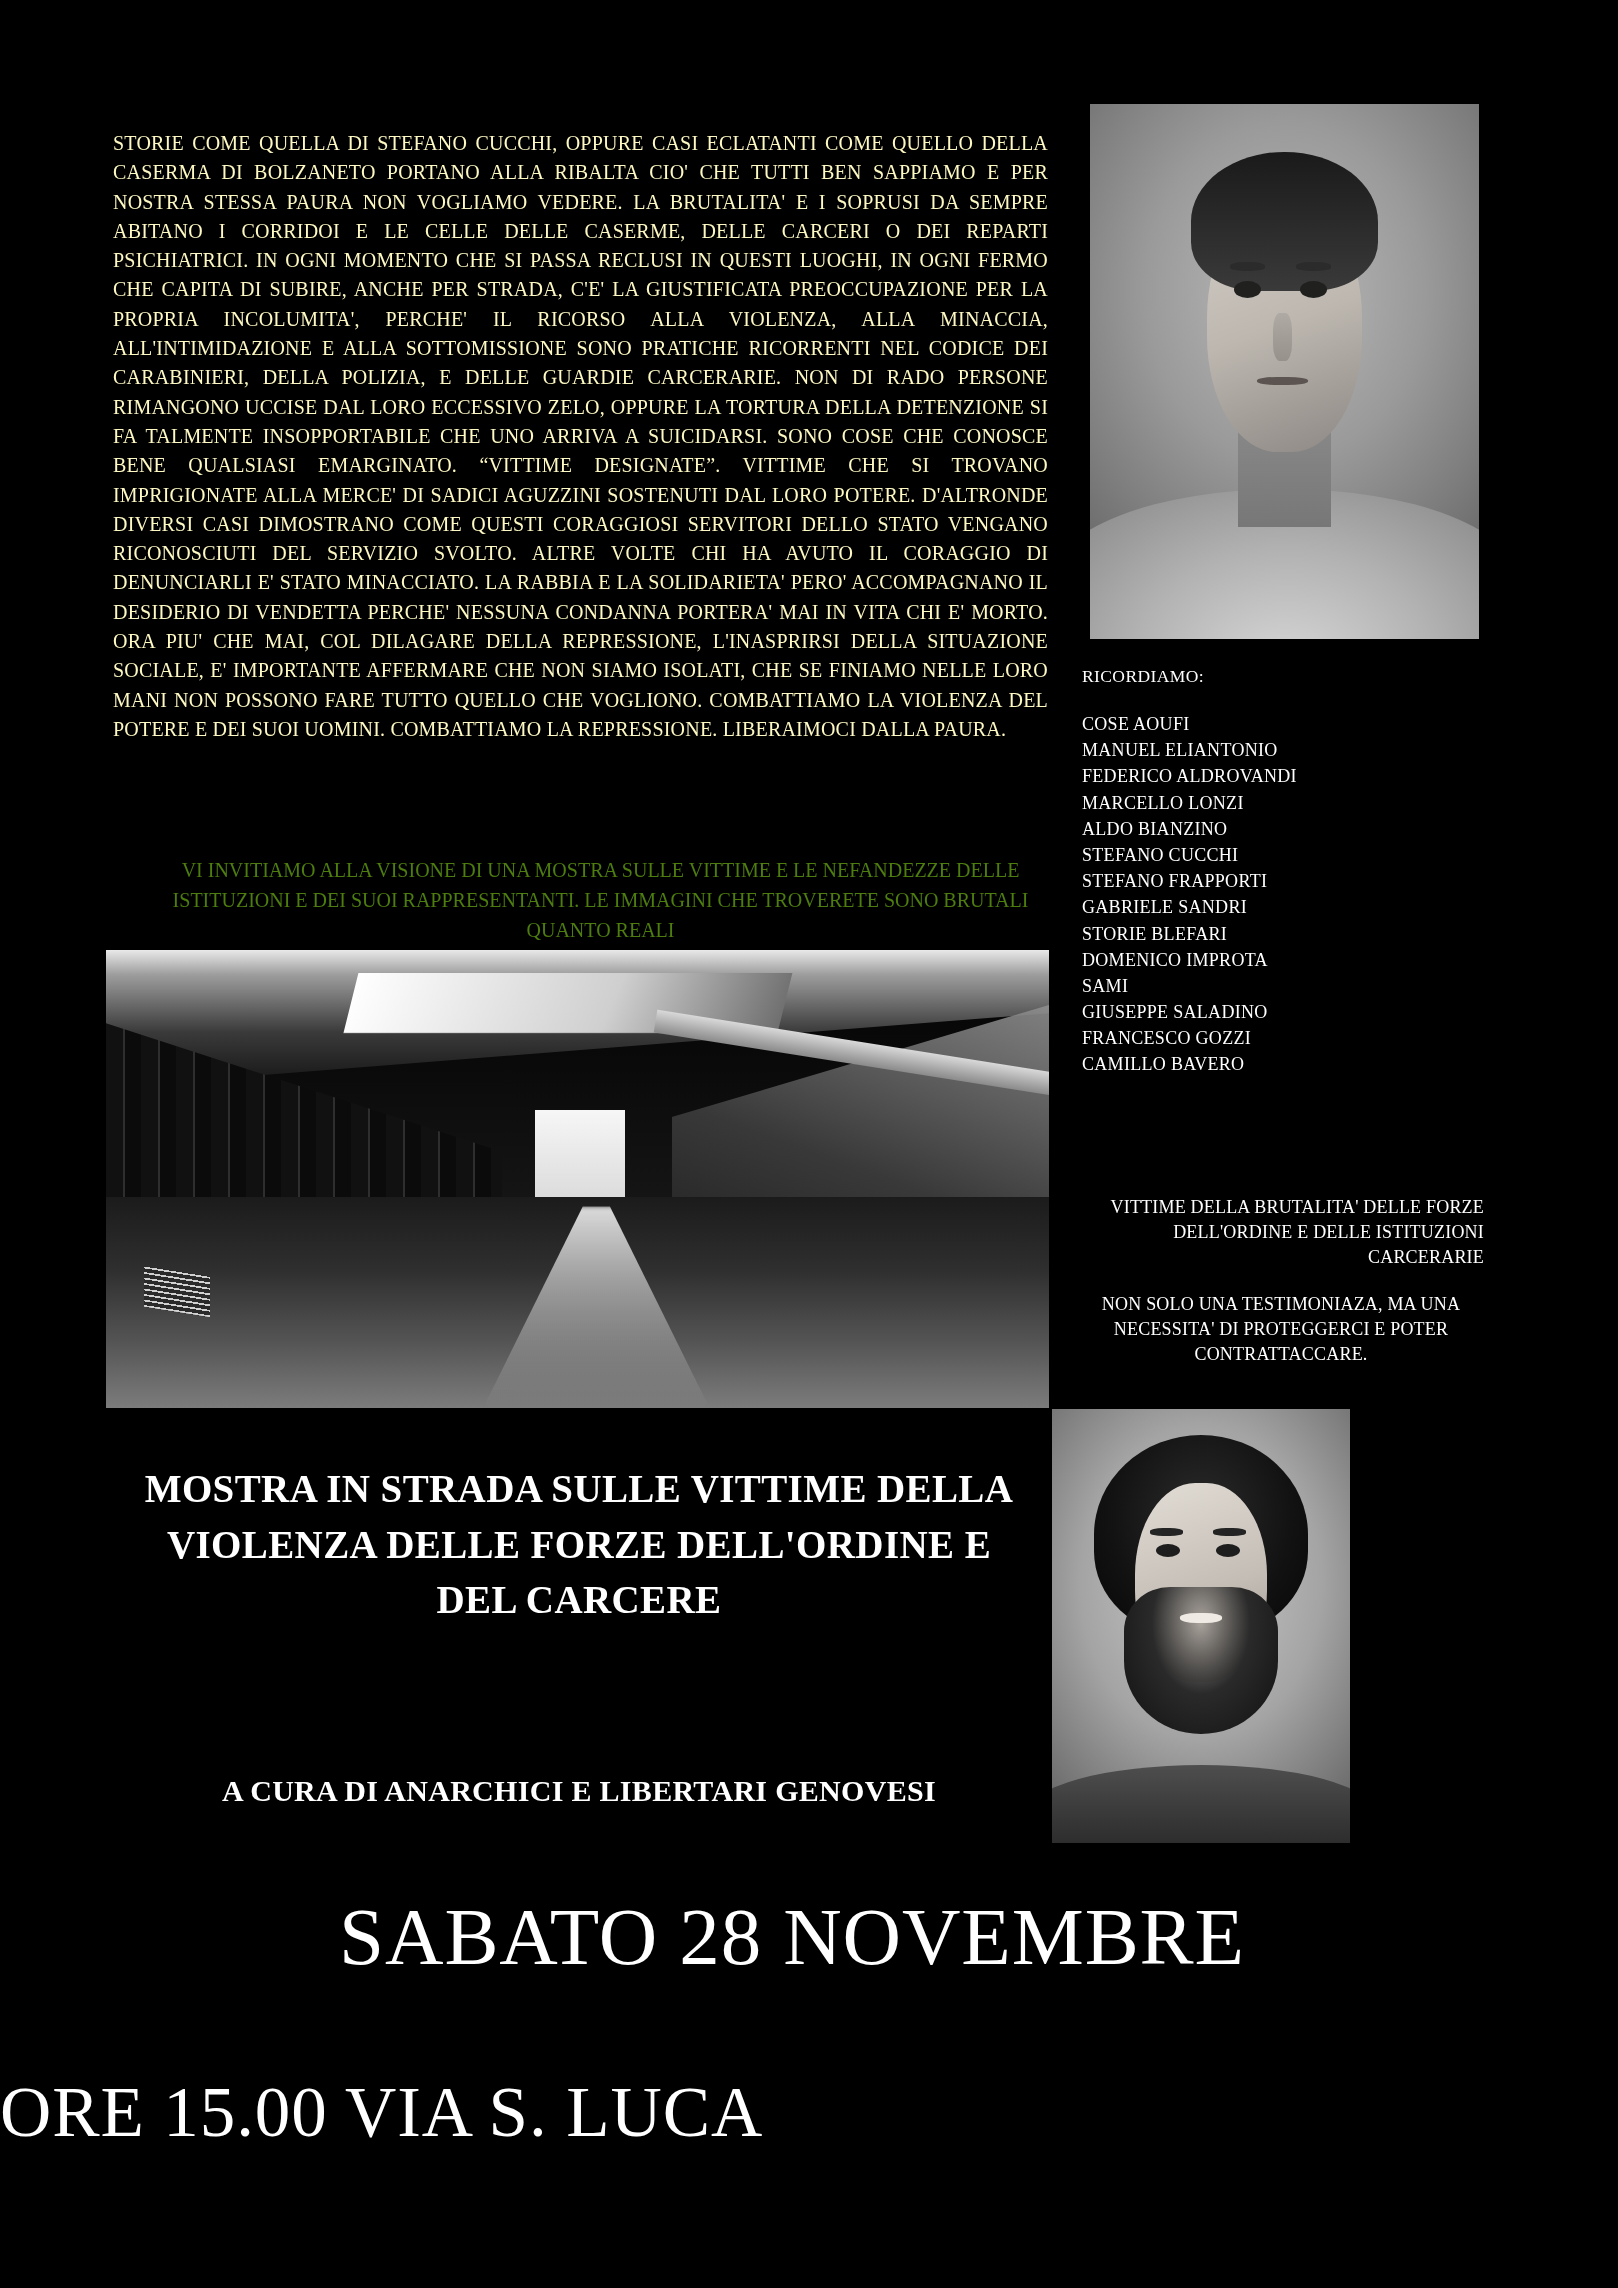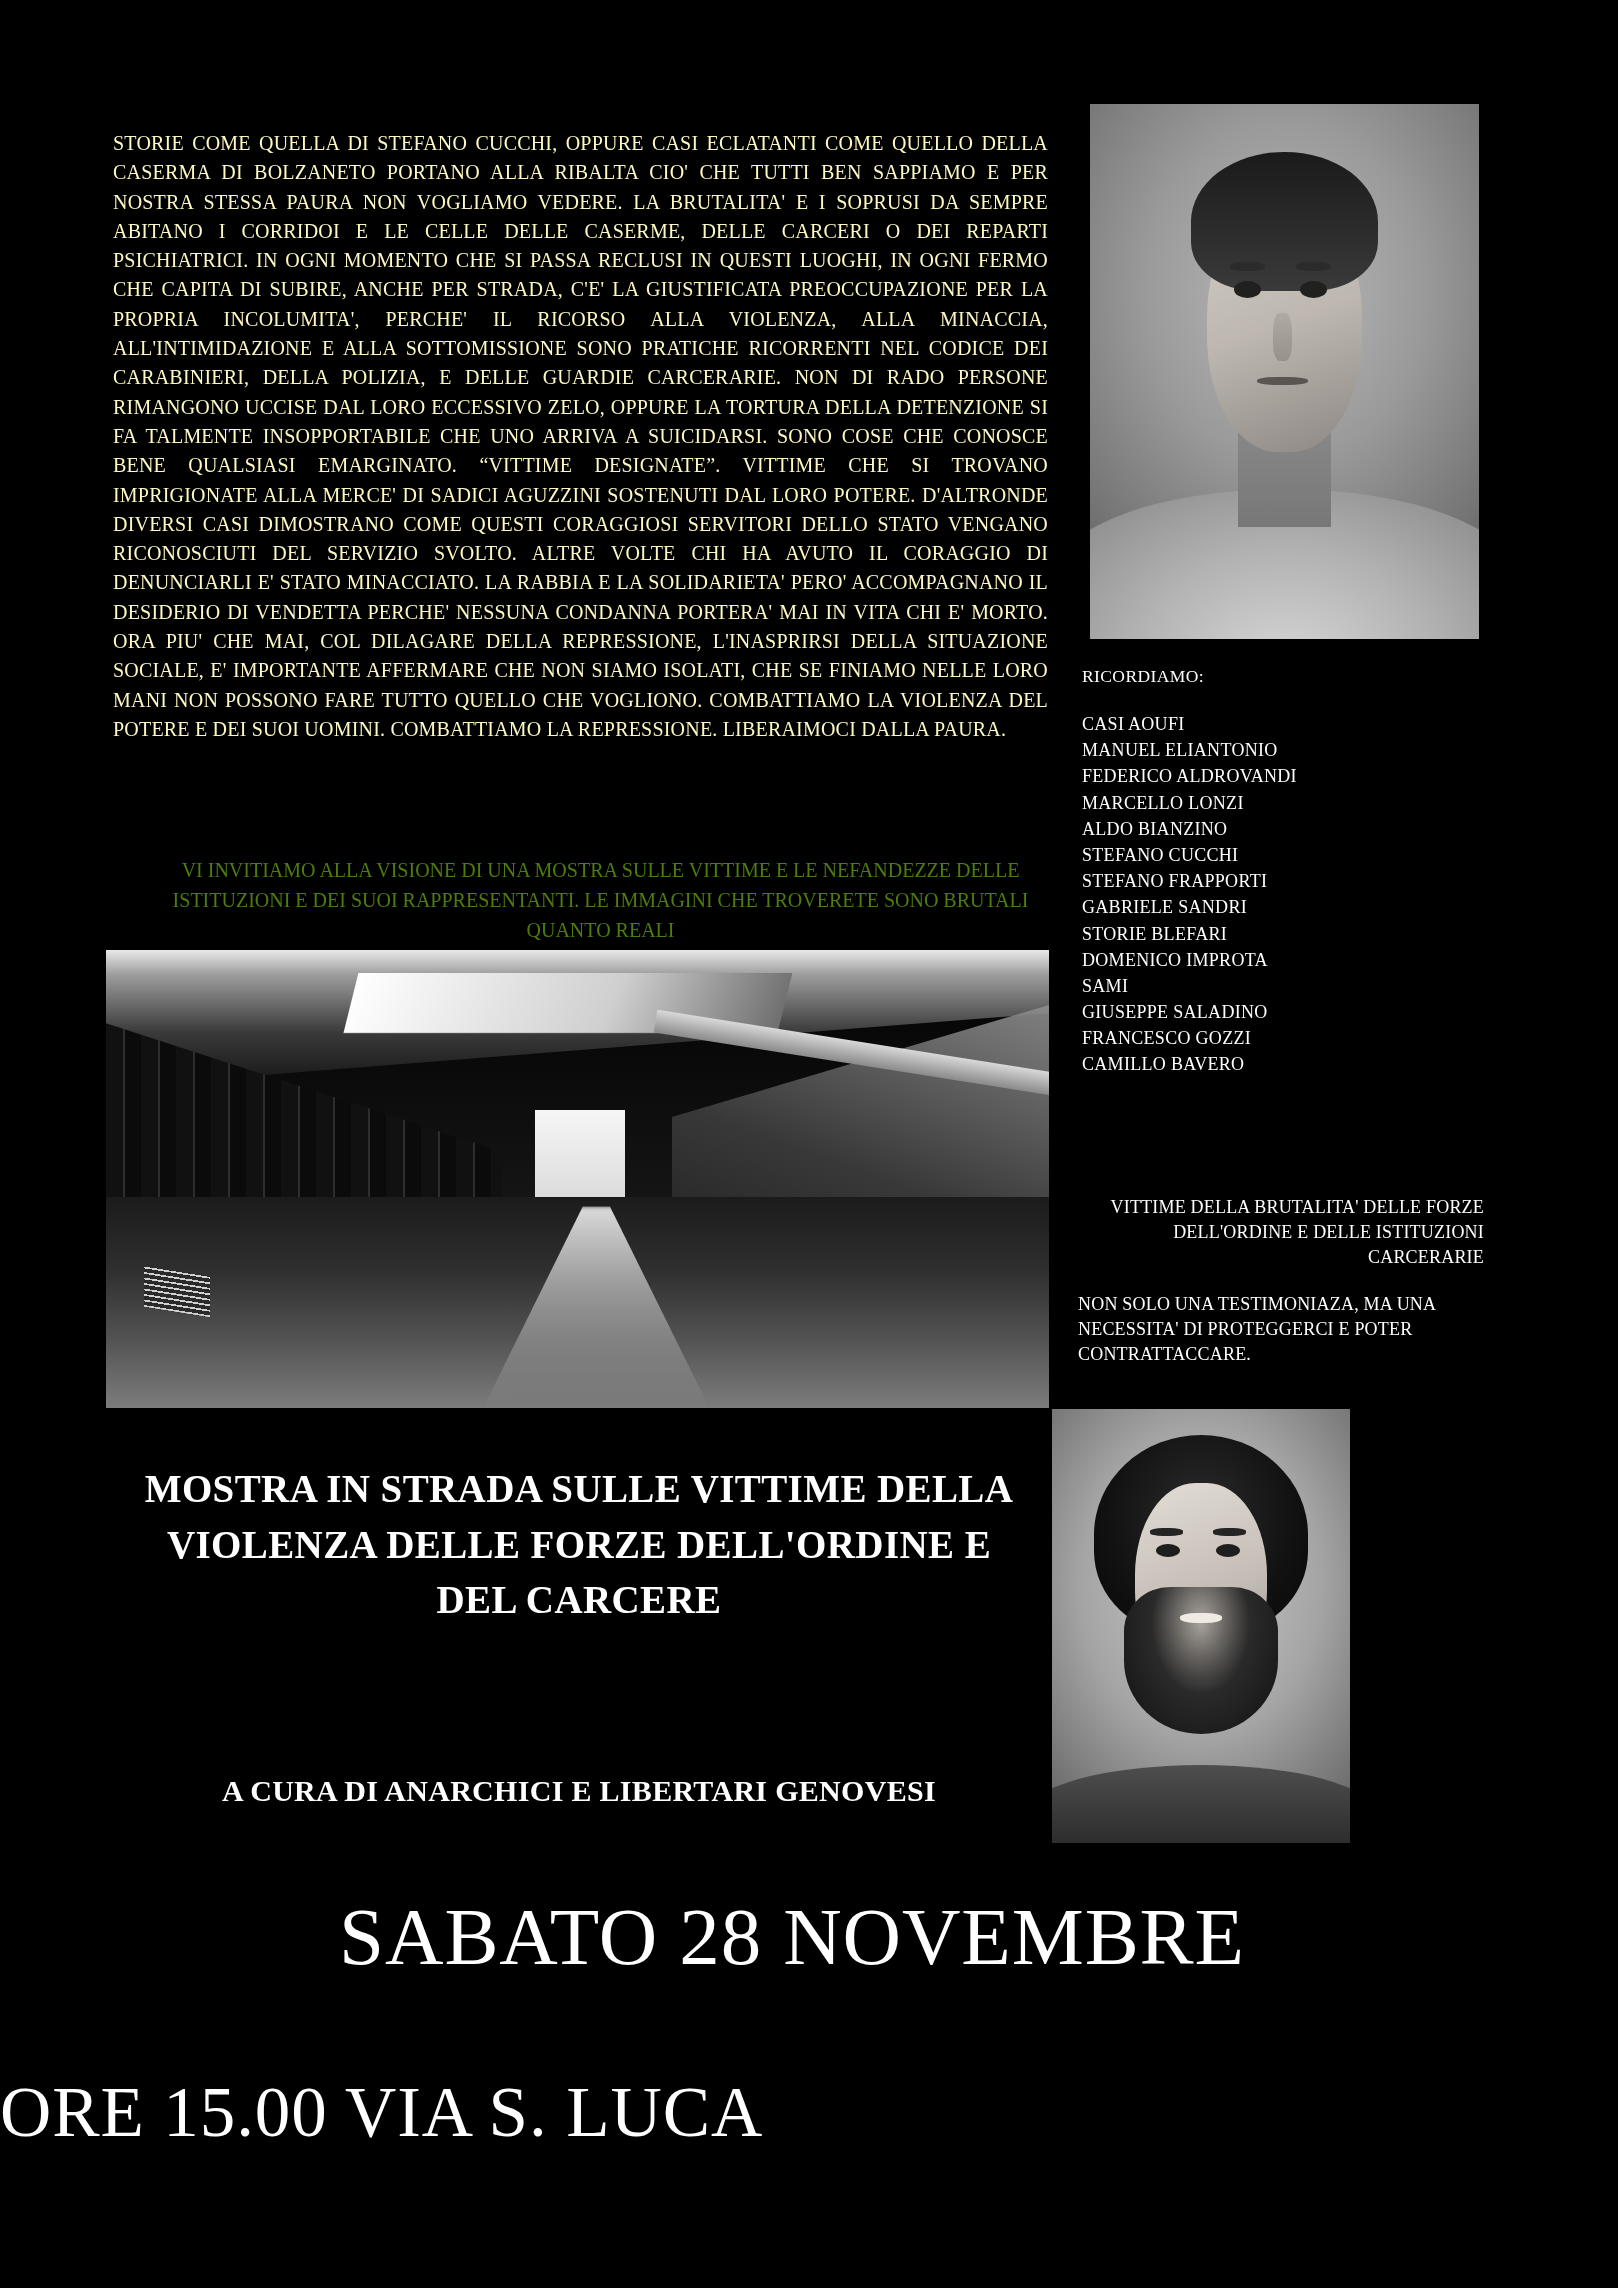--- a/index.html
+++ b/index.html
@@ -307,21 +307,21 @@
     line-height: 1.38;
     font-variant: small-caps;
     letter-spacing: 0.2px;
   }
 
   .right-note-2 {
     position: absolute;
     left: 1078px;
     top: 1274px;
     width: 406px;
-    text-align: left;
+    text-align: center;
     font-size: 18px;
     line-height: 1.38;
     font-variant: small-caps;
     letter-spacing: 0.2px;
   }
 
   
   .headline {
     position: absolute;
     left: 129px;
@@ -388,21 +388,21 @@
     <div class="pp-top-brow r"></div>
     <div class="pp-top-eye l"></div>
     <div class="pp-top-eye r"></div>
     <div class="pp-top-nose"></div>
     <div class="pp-top-mouth"></div>
   </div>
 
   <div class="ricordiamo-title">RICORDIAMO:</div>
 
   <ul class="victims-list">
-    <li>CASI AOUFI</li>
+    <li>COSE AOUFI</li>
     <li>MANUEL ELIANTONIO</li>
     <li>FEDERICO ALDROVANDI</li>
     <li>MARCELLO LONZI</li>
     <li>ALDO BIANZINO</li>
     <li>STEFANO CUCCHI</li>
     <li>STEFANO FRAPPORTI</li>
     <li>GABRIELE SANDRI</li>
     <li>STORIE BLEFARI</li>
     <li>DOMENICO IMPROTA</li>
     <li>SAMI</li>

